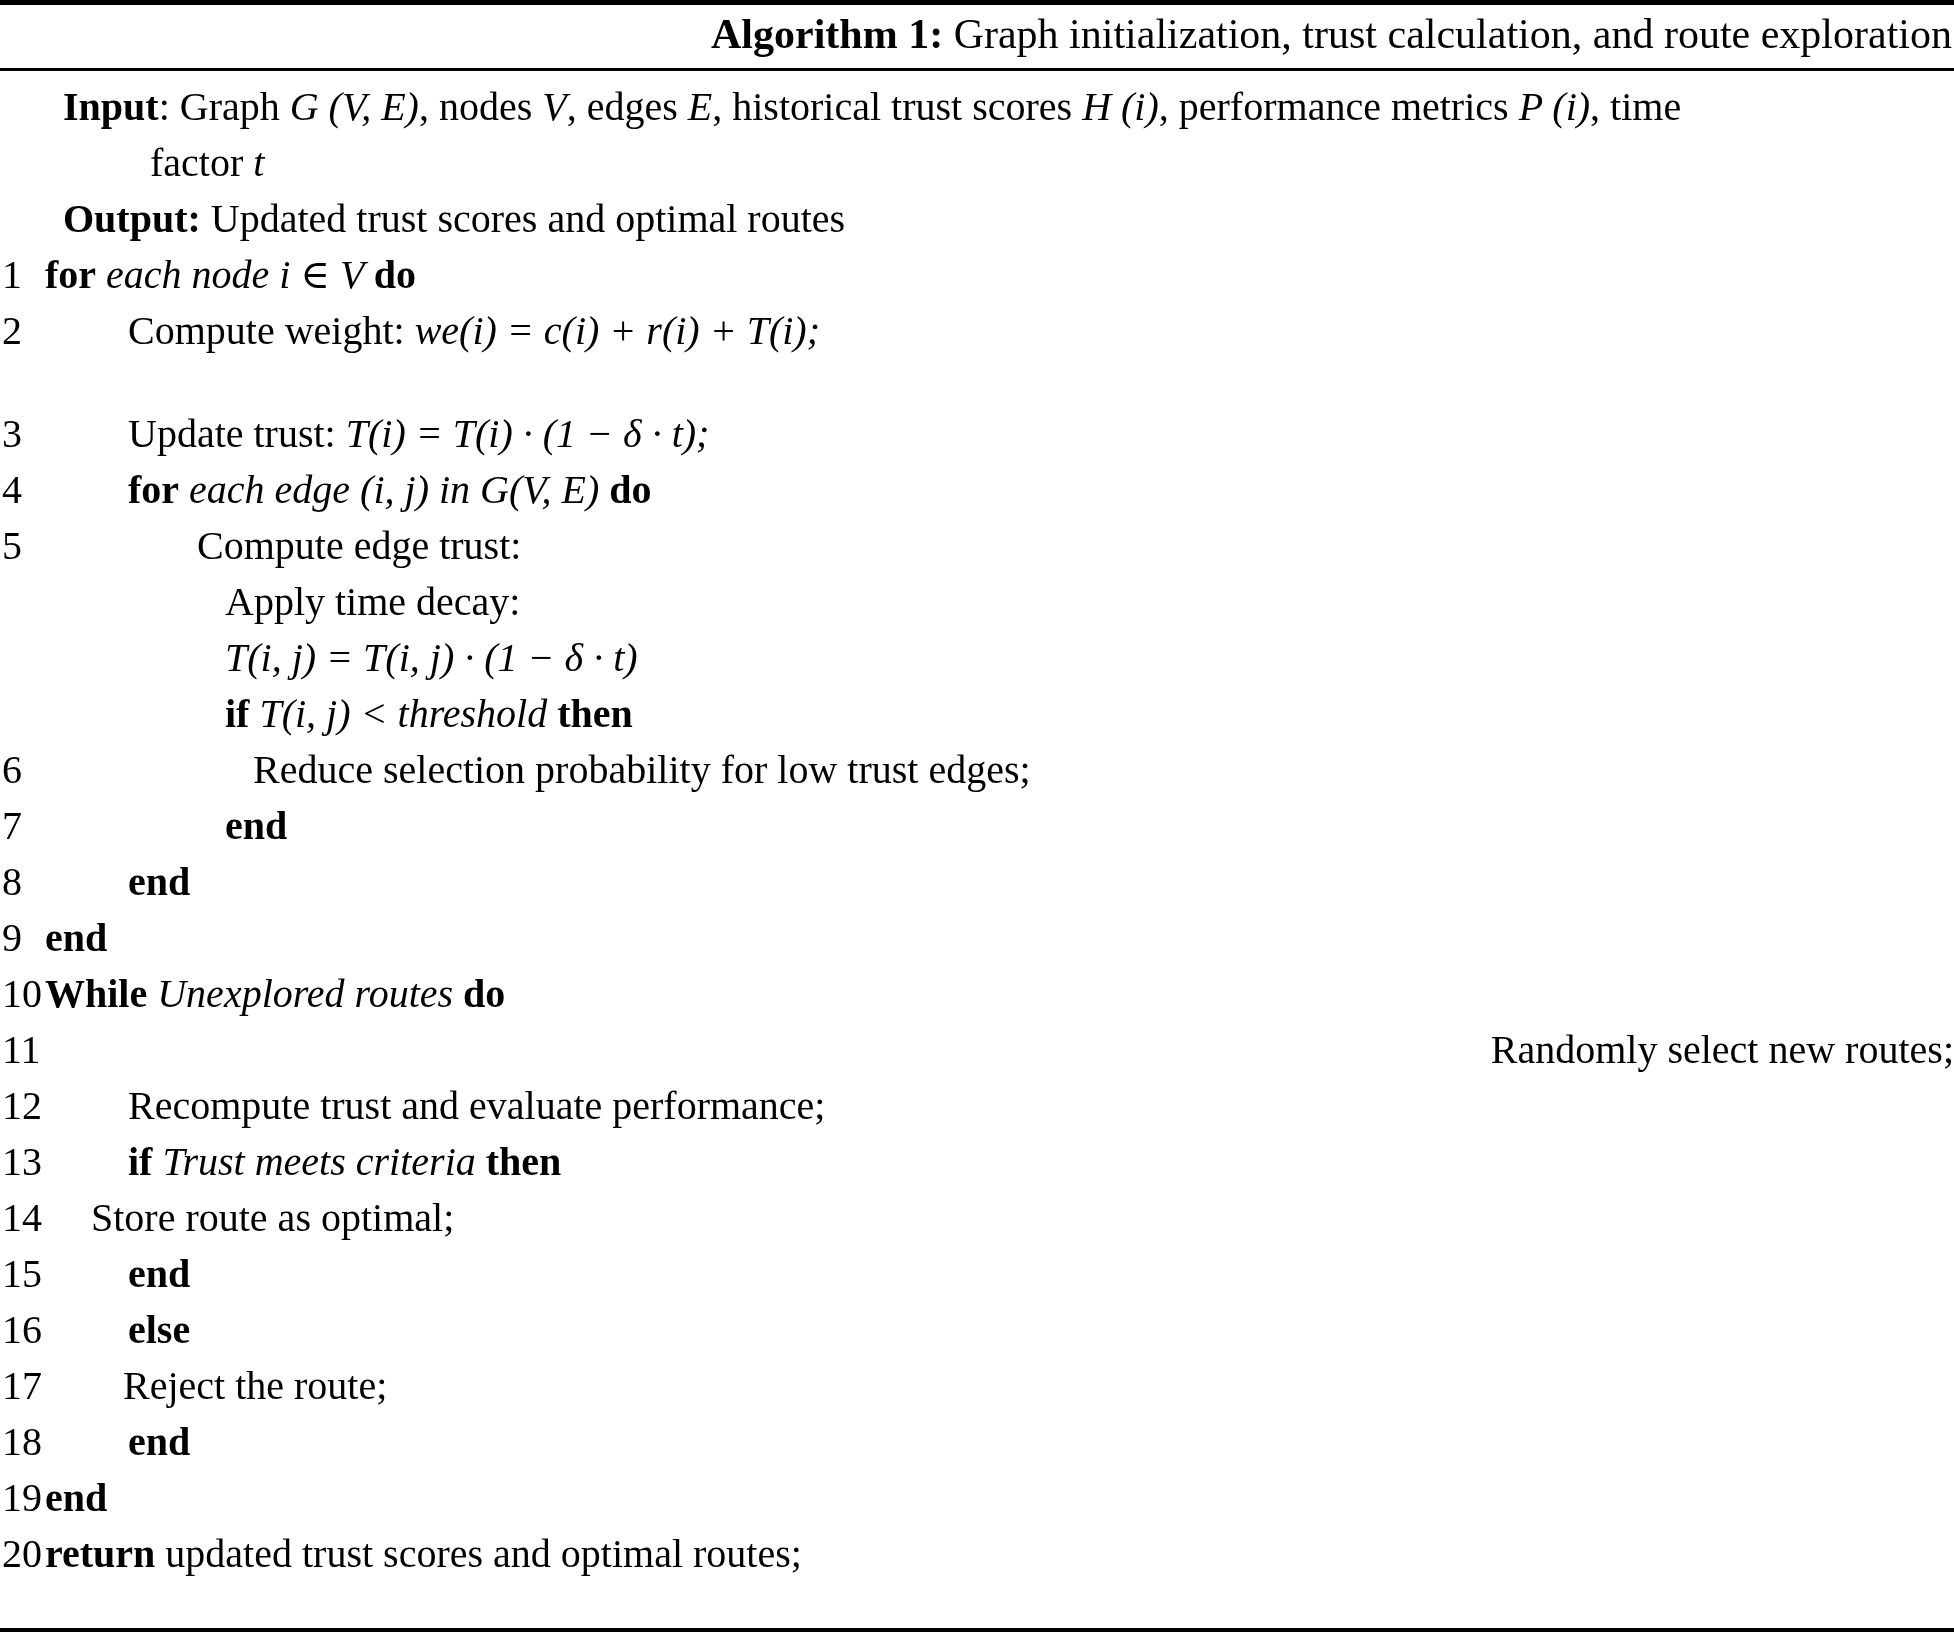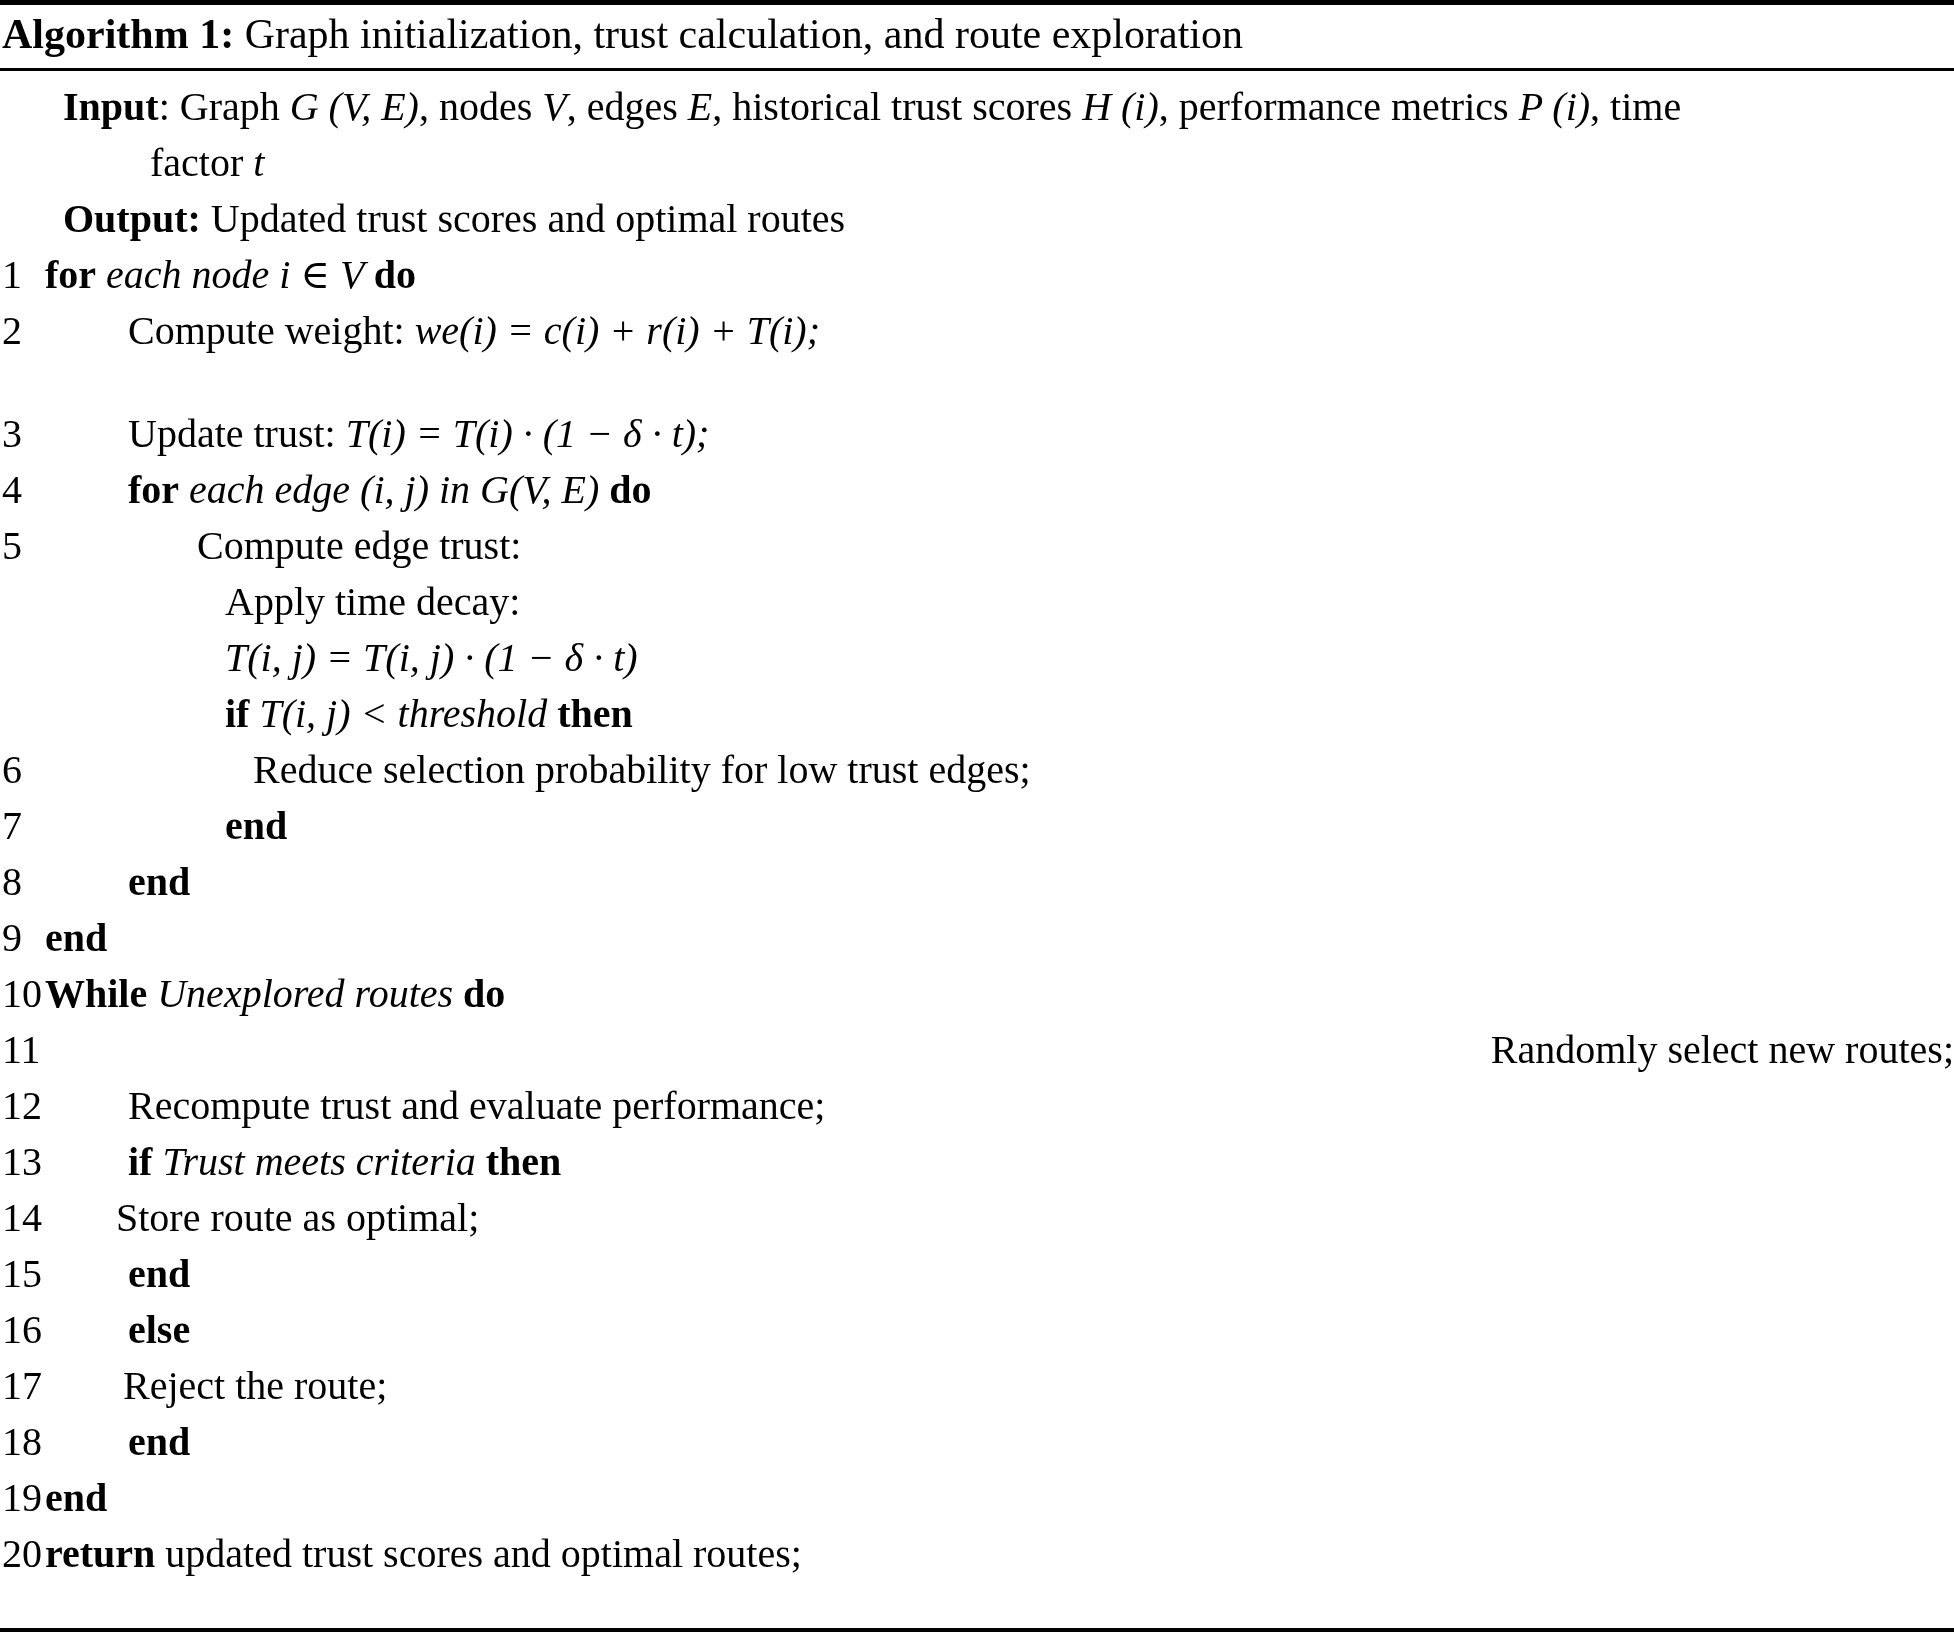--- a/index.html
+++ b/index.html
@@ -16,20 +16,21 @@
   }
   .rule { background: #000000; width: 100%; }
   .rule-top { height: 5px; }
   .rule-mid { height: 3px; }
   .rule-bottom { height: 4px; position: absolute; left: 0; top: 1628px; }
   .hdr {
     padding: 5px 2px 8px 2px;
     font-size: 42px;
     line-height: 1.18;
     white-space: nowrap;
+    text-align: right;
   }
   .io { padding-top: 8px; }
   .io-row { line-height: 56px; min-height: 56px; }
   .io-row.first  { padding-left: 63px; }
   .io-row.second { padding-left: 150px; }
   .io-row.output { padding-left: 63px; }
   .body-lines { }
   .row { position: relative; line-height: 56px; min-height: 56px; white-space: nowrap; }
   .num { position: absolute; left: 2px; top: 0; }
   .content { display: block; }
@@ -125,21 +126,21 @@
       <div class="row">
         <span class="num">12</span>
         <span class="content" style="padding-left: 128px;"><span class="seg-r">Recompute trust and evaluate performance;</span></span>
       </div>
       <div class="row">
         <span class="num">13</span>
         <span class="content" style="padding-left: 128px;"><span class="seg-b">if</span><span class="seg-i"> Trust meets criteria </span><span class="seg-b">then</span></span>
       </div>
       <div class="row">
         <span class="num">14</span>
-        <span class="content" style="padding-left: 116px;"><span class="seg-r">Store route as optimal;</span></span>
+        <span class="content" style="padding-left: 91px;"><span class="seg-r">Store route as optimal;</span></span>
       </div>
       <div class="row">
         <span class="num">15</span>
         <span class="content" style="padding-left: 128px;"><span class="seg-b">end</span></span>
       </div>
       <div class="row">
         <span class="num">16</span>
         <span class="content" style="padding-left: 128px;"><span class="seg-b">else</span></span>
       </div>
       <div class="row">

